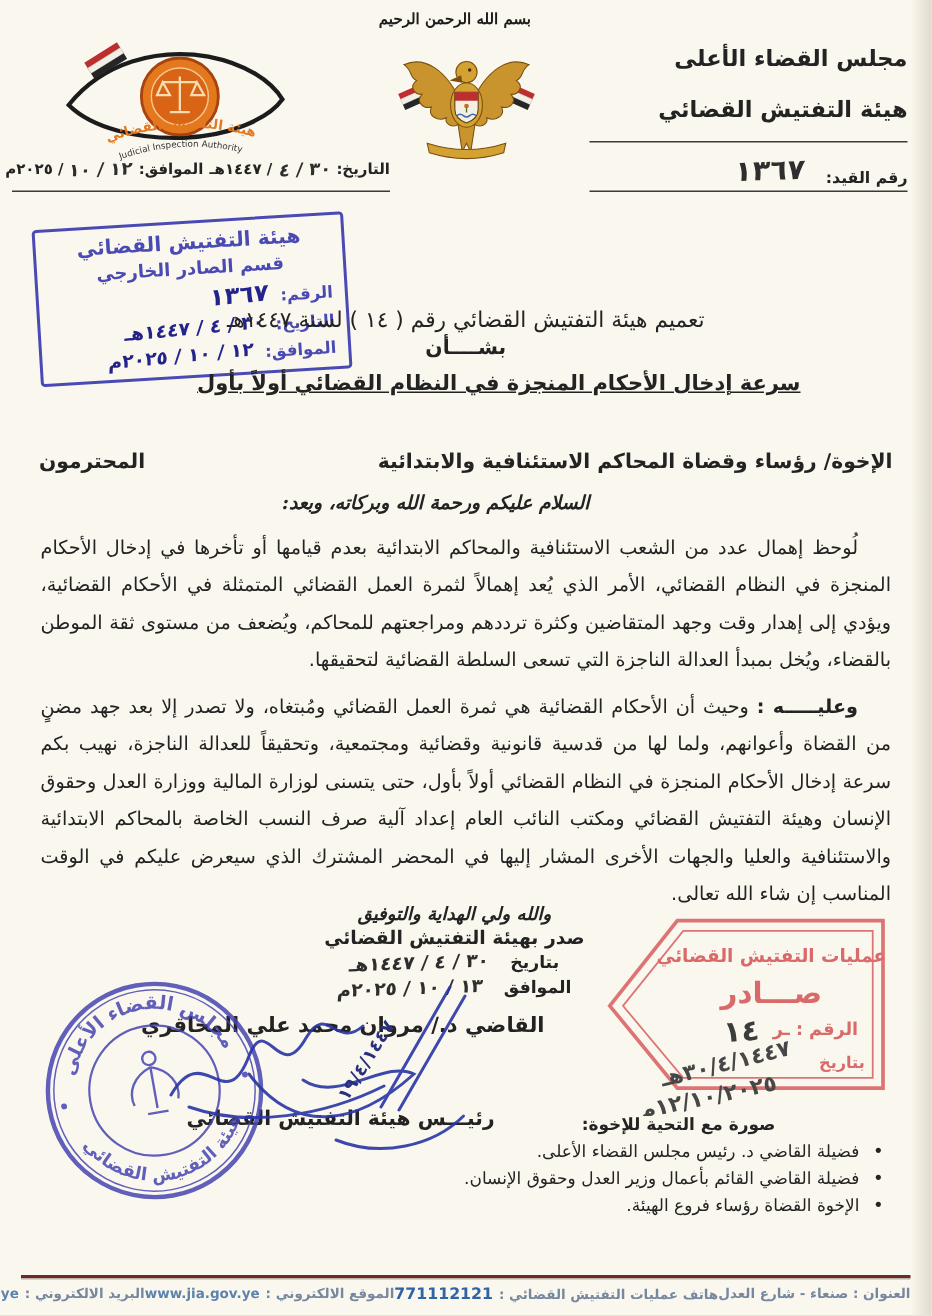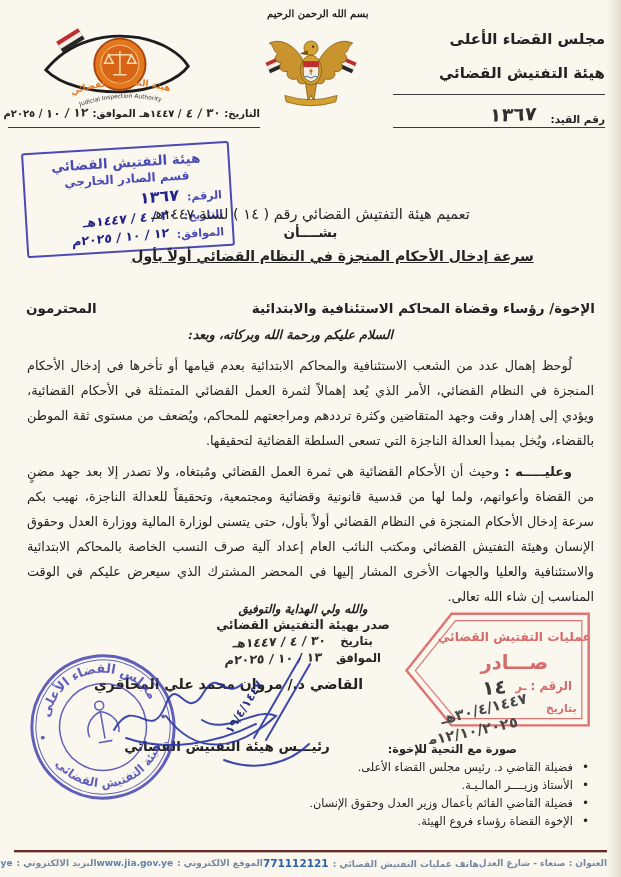--- a/index.html
+++ b/index.html
@@ -11,21 +11,21 @@
   .page::after{content:""; position:absolute; top:0; bottom:0; left:0; width:0;}
   .edge-shade{position:absolute; top:0; bottom:0; right:0; width:14px;
     background:linear-gradient(to left,#e0dbcd,#faf7ee); pointer-events:none;}
 
   
   .hdr-right{position:absolute; top:30px; right:16px; width:212px; text-align:right;}
   .org1{font-size:15px; font-weight:bold; letter-spacing:.5px;}
   .org2{font-size:15px; font-weight:bold; margin-top:16px; padding-bottom:12px; border-bottom:1.5px solid #3a3a3a;}
   .record{display:flex; align-items:flex-end; gap:14px; margin-top:4px; border-bottom:1.5px solid #3a3a3a; padding-bottom:2px; height:26px;}
   .record-label{font-size:10.5px; font-weight:bold; white-space:nowrap;}
-  .bismillah{position:absolute; top:8px; right:244px; width:110px; text-align:left;
+  .bismillah{position:absolute; top:8px; right:267px; width:110px; text-align:right;
     font-family:"DejaVu Serif",serif; font-weight:bold; font-size:10px; line-height:1.2; color:#1d1d1d;}
   .emblem{position:absolute; top:30px; right:264px;}
   .logo{position:absolute; top:24px; left:42px;}
   .hdr-date{position:absolute; top:106px; left:8px; width:252px; border-bottom:1.5px solid #3a3a3a;
     padding-bottom:7px; font-size:10px; font-weight:bold; display:flex; gap:4px; align-items:center; white-space:nowrap;}
 
   
   .hw{display:inline-block; font-weight:bold; transform:skewX(-7deg) rotate(-2deg);}
   .hw-dark{color:#2e2e2e;}
   .hw-ink{color:#23238c;}
@@ -278,23 +278,20 @@
     <text x="168" y="112" text-anchor="middle" font-size="11" font-weight="bold" fill="#d96a6a" font-family="DejaVu Sans, sans-serif">بتاريخ</text>
     <text x="90" y="114" text-anchor="middle" font-size="15" font-weight="bold" fill="#474747" transform="rotate(-14 90 114)" font-family="DejaVu Sans, sans-serif">٣٠/٤/١٤٤٧هـ</text>
     <text x="78" y="137" text-anchor="middle" font-size="15" font-weight="bold" fill="#474747" transform="rotate(-12 78 137)" font-family="DejaVu Sans, sans-serif">١٢/١٠/٢٠٢٥م</text>
   </svg>
 
   <div class="cc">
     <div class="cc-heading">صورة مع التحية للإخوة:</div>
     <ul>
       <li>
           <span>فضيلة القاضي د. رئيس مجلس القضاء الأعلى.</span>
-        </li>
-      <li>
-          <span>الأستاذ وزيــــر المالـيـة.</span>
         </li>
       <li>
           <span>فضيلة القاضي القائم بأعمال وزير العدل وحقوق الإنسان.</span>
         </li>
       <li>
           <span>الإخوة القضاة رؤساء فروع الهيئة.</span>
         </li>
     </ul>
   </div>
 

